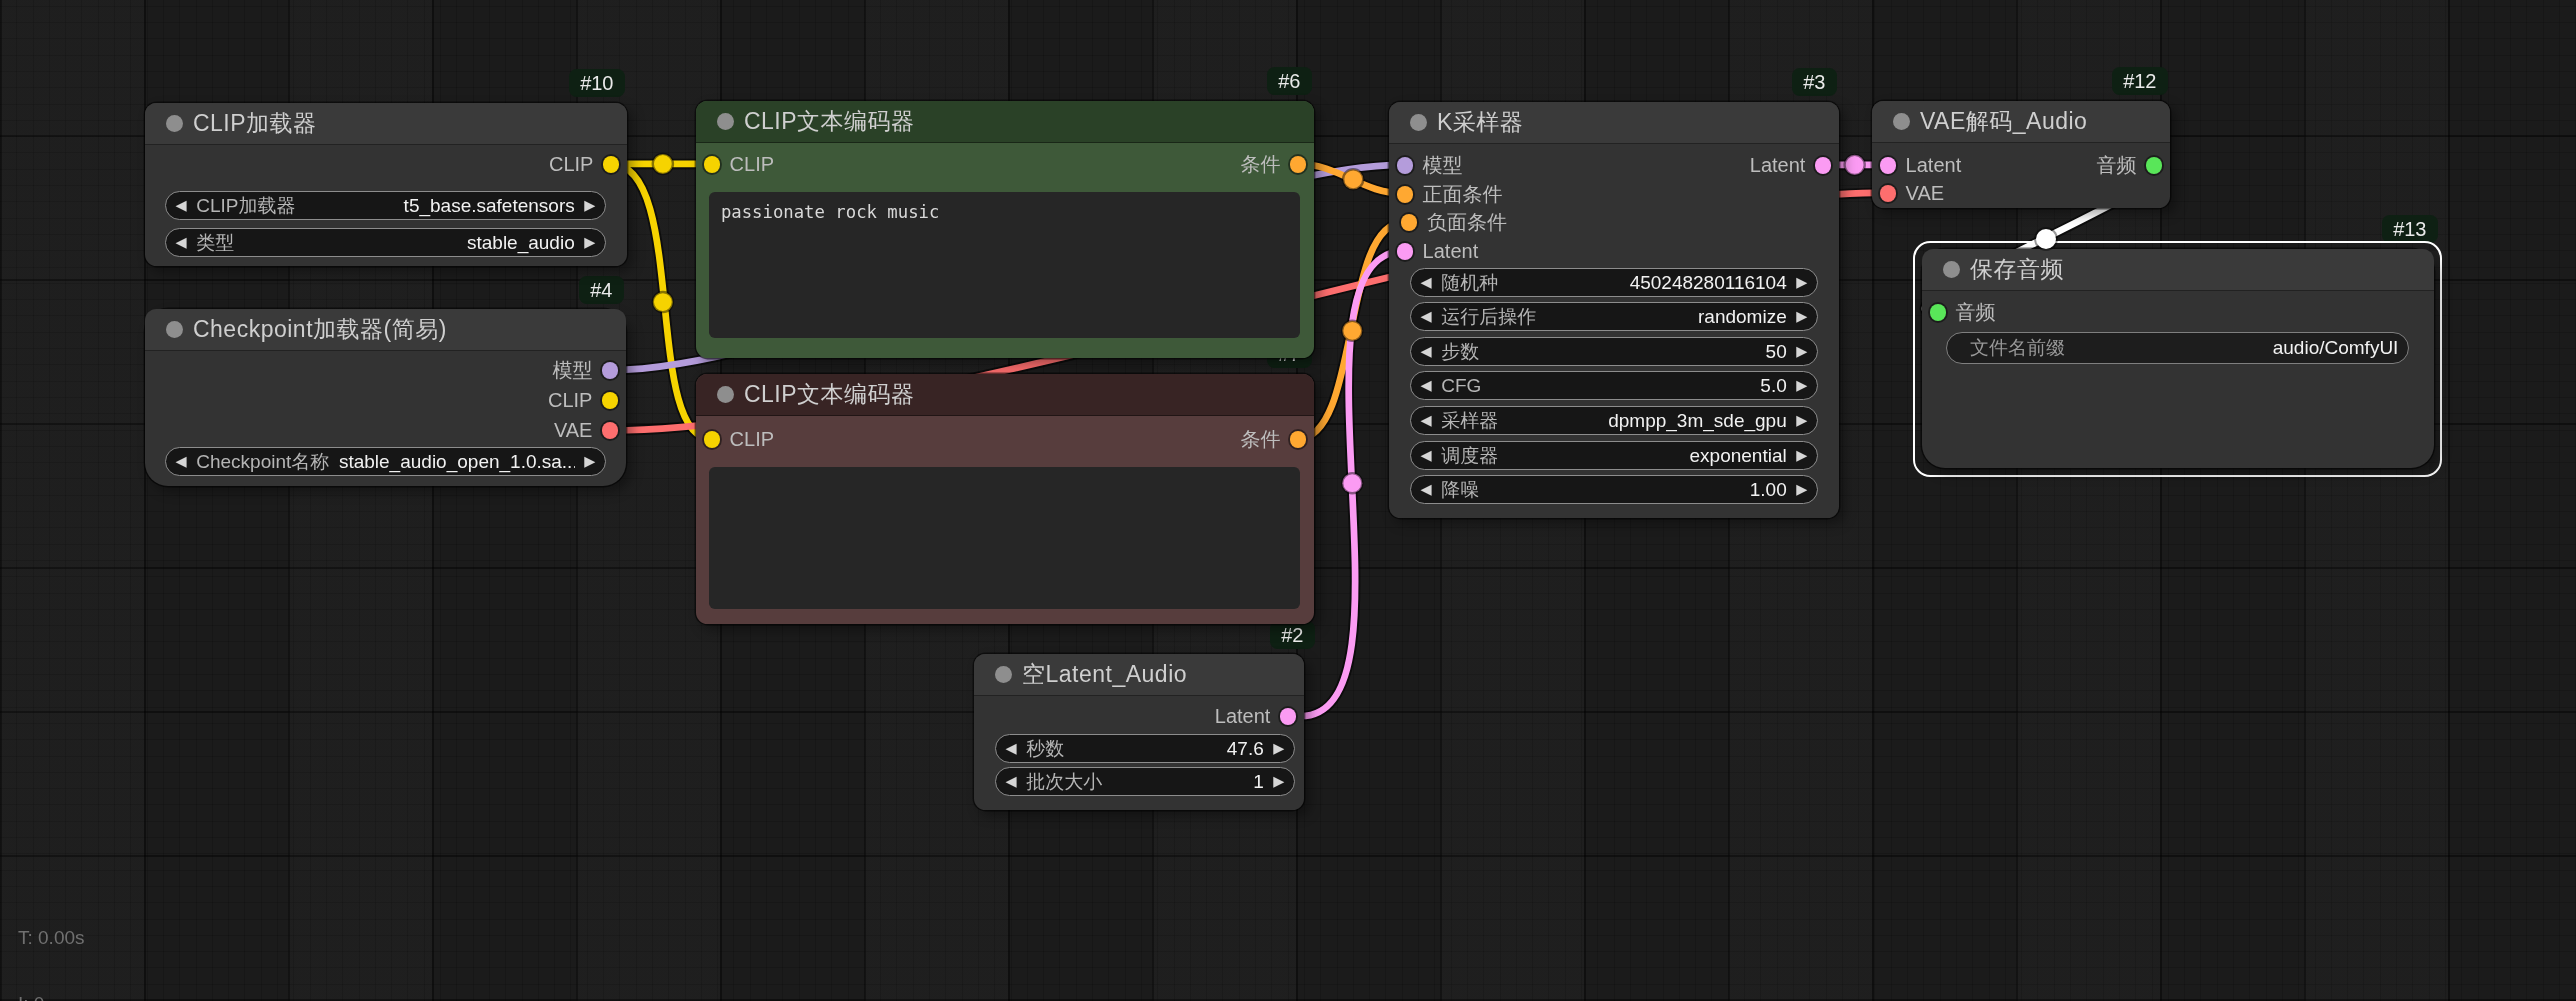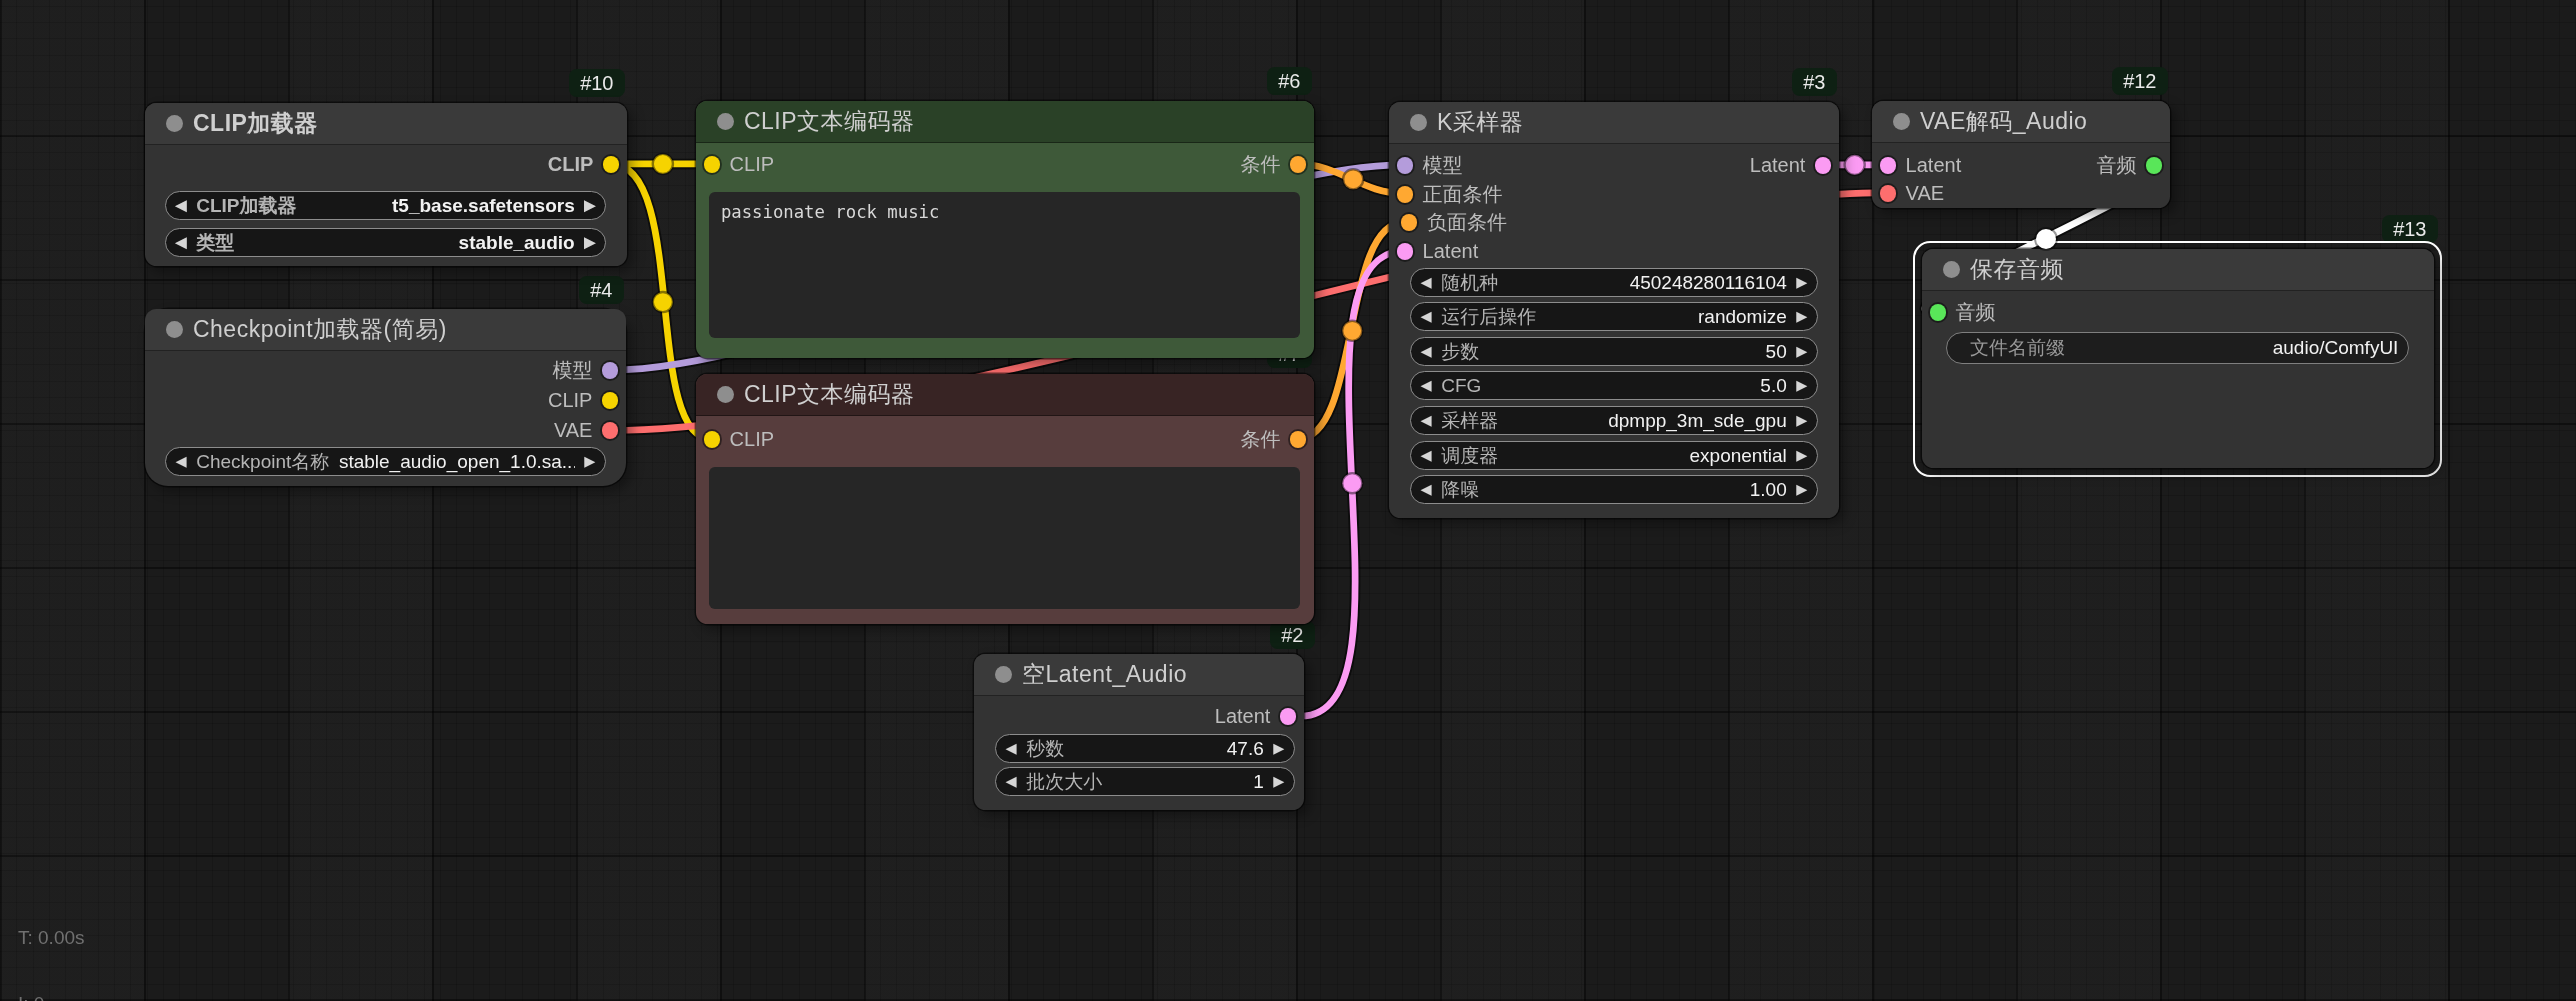--- a/index.html
+++ b/index.html
@@ -110,21 +110,21 @@
 
   <div class="badge" style="top:69px;right:1951px;">#10</div>
   <div class="badge" style="top:276px;right:1952px;">#4</div>
   <div class="badge" style="top:67px;right:1264px;">#6</div>
   <div class="badge" style="top:340px;right:1264px;">#7</div>
   <div class="badge" style="top:621px;right:1261px;">#2</div>
   <div class="badge" style="top:68px;right:739px;">#3</div>
   <div class="badge" style="top:67px;right:408px;">#12</div>
   <div class="badge" style="top:215px;right:138px;">#13</div>
 
-  <div class="node" style="left:145px;top:103px;width:482px;height:163px;font-weight:bold;">
+  <div class="node" style="left:145px;top:103px;width:482px;height:163px;">
     <div class="nheader">
       <span class="hdot"></span>
       <span class="ntitle">CLIP加载器</span>
     </div>
     <div class="slotrow" style="top:47px;">
       <span></span>
       <span class="slot">
         <span class="slabel">CLIP</span>
         <span class="sdot" style="background: rgb(246, 211, 0);"></span>
       </span>
@@ -333,21 +333,21 @@
     </div>
     <div class="slotrow" style="top:78px;">
       <span class="slot">
         <span class="sdot" style="background: rgb(253, 110, 110);"></span>
         <span class="slabel">VAE</span>
       </span>
     </div>
   </div>
 
   <div class="sel-outline" style="left:1913px;top:241px;width:529px;height:236px;"></div>
-  <div class="node" style="left:1922px;top:249px;width:512px;height:219px;">
+  <div class="node" style="left:1922px;top:249px;width:512px;height:219px;border-radius:23px;">
     <div class="nheader">
       <span class="hdot"></span>
       <span class="ntitle">保存音频</span>
     </div>
     <div class="slotrow" style="top:49px;">
       <span class="slot">
         <span class="sdot" style="background: rgb(89, 230, 89);"></span>
         <span class="slabel">音频</span>
       </span>
     </div>

